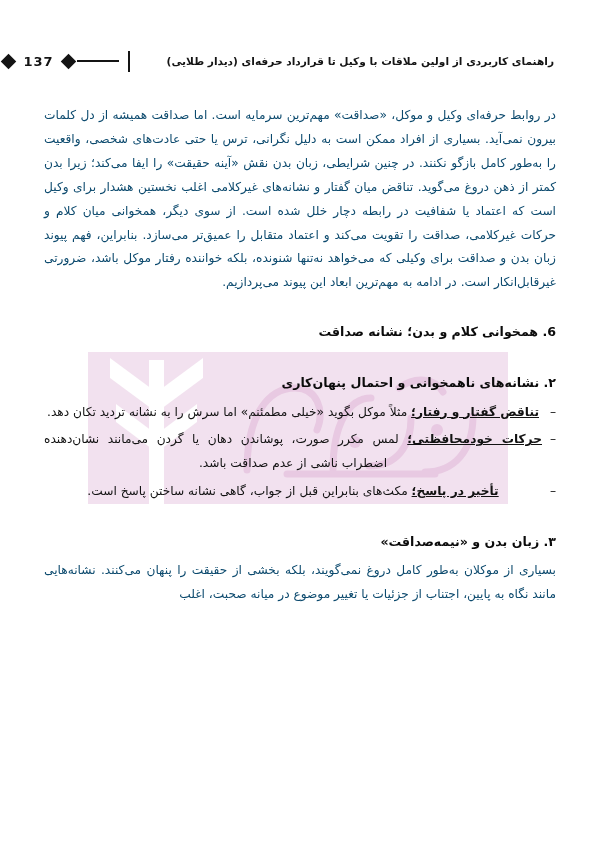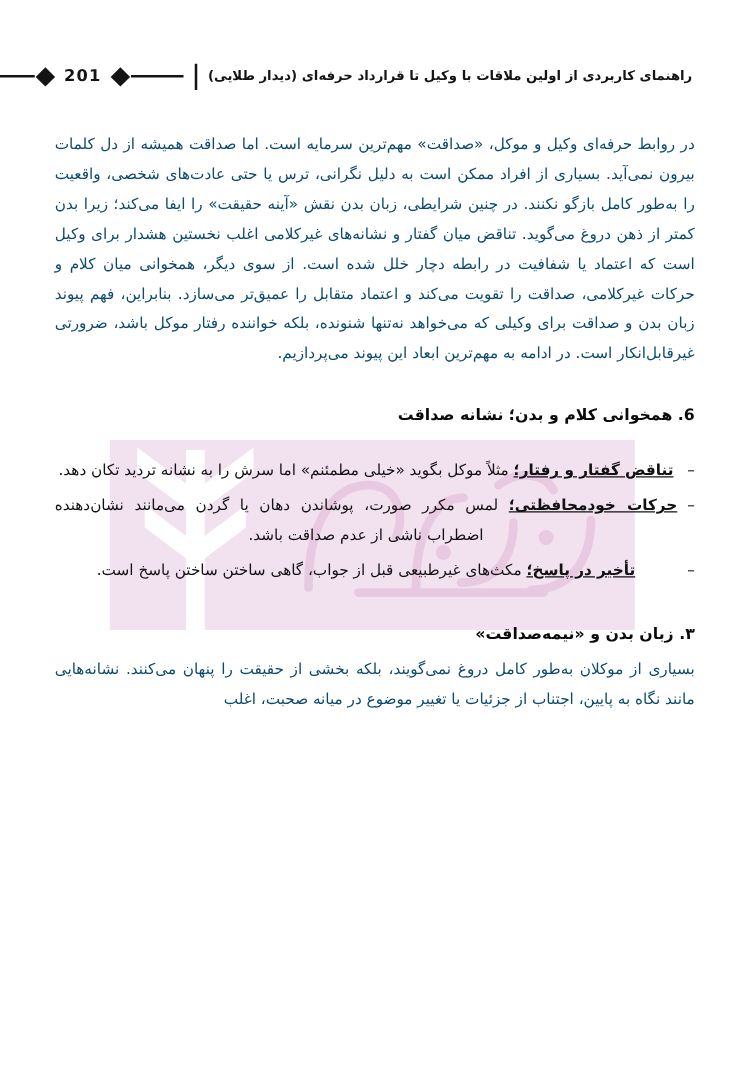--- a/index.html
+++ b/index.html
@@ -67,20 +67,21 @@
   }
   .rh-title {
     font-size: 10.6px;
     font-weight: bold;
     letter-spacing: 0px;
     white-space: nowrap;
     line-height: 1.4;
     padding-left: 9px;
     padding-right: 2px;
     color: #141414;
+    margin-left: 28px;
   }
   .rh-rule {
     width: 2px;
     height: 21px;
     background: #141414;
     margin-left: 9px;
     flex: 0 0 auto;
   }
   .rh-orn {
     display: flex;
@@ -210,46 +211,47 @@
       </svg>
     </div>
   </div>
 
   <div class="running-head">
     <div class="rh-title">راهنمای کاربردی از اولین ملاقات با وکیل تا قرارداد حرفه‌ای (دیدار طلایی)</div>
     <div class="rh-rule"></div>
     <div class="rh-orn">
       <div class="rh-line short"></div>
       <div class="rh-diamond"></div>
-      <div class="rh-pageno">201</div>
+      <div class="rh-pageno">137</div>
       <div class="rh-diamond"></div>
       <div class="rh-line long"></div>
     </div>
   </div>
 
   <div class="content">
 
 
     <p class="para">در روابط حرفه‌ای وکیل و موکل، «صداقت» مهم‌ترین سرمایه است. اما صداقت همیشه از دل کلمات بیرون نمی‌آید. بسیاری از افراد ممکن است به دلیل نگرانی، ترس یا حتی عادت‌های شخصی، واقعیت را به‌طور کامل بازگو نکنند. در چنین شرایطی، زبان بدن نقش «آینه حقیقت» را ایفا می‌کند؛ زیرا بدن کمتر از ذهن دروغ می‌گوید. تناقض میان گفتار و نشانه‌های غیرکلامی اغلب نخستین هشدار برای وکیل است که اعتماد یا شفافیت در رابطه دچار خلل شده است. از سوی دیگر، همخوانی میان کلام و حرکات غیرکلامی، صداقت را تقویت می‌کند و اعتماد متقابل را عمیق‌تر می‌سازد. بنابراین، فهم پیوند زبان بدن و صداقت برای وکیلی که می‌خواهد نه‌تنها شنونده، بلکه خواننده رفتار موکل باشد، ضرورتی غیرقابل‌انکار است. در ادامه به مهم‌ترین ابعاد این پیوند می‌پردازیم.</p>
 
     <div class="spacer-sm"></div>
 
     <h3 class="sub-title">6. همخوانی کلام و بدن؛ نشانه صداقت</h3>
 
     <div class="spacer-sm"></div>
 
+    <h3 class="sub-title">۲. نشانه‌های ناهمخوانی و احتمال پنهان‌کاری</h3>
     <ul class="bullets">
       <li>
         <span class="dash">–</span><b>تناقض گفتار و رفتار؛</b><span> مثلاً موکل بگوید «خیلی مطمئنم» اما سرش را به نشانه تردید تکان دهد.</span>
       </li>
       <li>
         <span class="dash">–</span><b>حرکات خودمحافظتی؛</b><span> لمس مکرر صورت، پوشاندن دهان یا گردن می‌مانند نشان‌دهنده اضطراب ناشی از عدم صداقت باشد.</span>
       </li>
       <li>
-        <span class="dash">–</span><b>تأخیر در پاسخ؛</b><span> مکث‌های غیرطبیعی قبل از جواب، گاهی ساختن ساختن پاسخ است.</span>
+        <span class="dash">–</span><b>تأخیر در پاسخ؛</b><span> مکث‌های بنابراین قبل از جواب، گاهی نشانه ساختن پاسخ است.</span>
       </li>
     </ul>
 
     <div class="spacer-sm"></div>
 
     <h3 class="sub-title">۳. زبان بدن و «نیمه‌صداقت»</h3>
     <p class="para">بسیاری از موکلان به‌طور کامل دروغ نمی‌گویند، بلکه بخشی از حقیقت را پنهان می‌کنند. نشانه‌هایی مانند نگاه به پایین، اجتناب از جزئیات یا تغییر موضوع در میانه صحبت، اغلب</p>
 
   </div>
 

